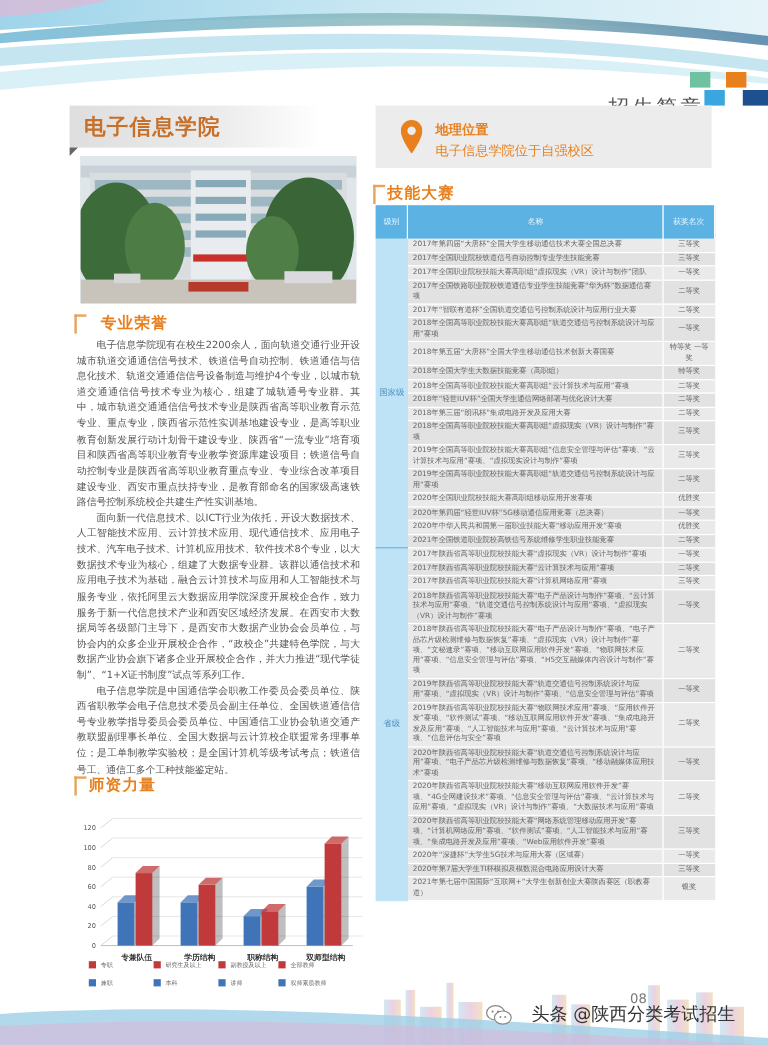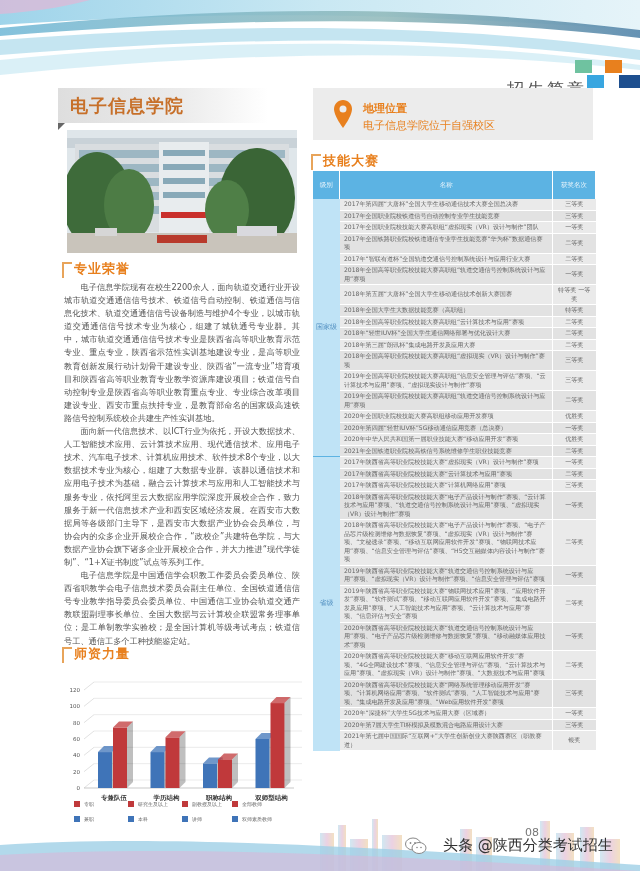--- a/index.html
+++ b/index.html
@@ -119,21 +119,21 @@
     <ellipse cx="62" cy="75" rx="25" ry="36" fill="#4d7c45"></ellipse>
     <ellipse cx="190" cy="68" rx="38" ry="50" fill="#3a6536"></ellipse>
     <ellipse cx="160" cy="80" rx="22" ry="30" fill="#4f7f47"></ellipse>
     <rect x="0" y="103" width="230" height="20" fill="#c9c4bb"></rect>
     <rect x="90" y="105" width="50" height="8" fill="#b83a2c"></rect>
     <rect x="170" y="96" width="40" height="10" fill="#d9d9de"></rect>
     <rect x="28" y="98" width="22" height="8" fill="#d6d6d6"></rect>
   </svg>
 </div>
 
-<div class="section-head" style="left:62px; top:260px;">
+<div class="section-head" style="left:62px; top:260px;gap:10px;">
   <span class="bracket"></span>
   <span class="label">专业荣誉</span>
 </div>
 <div class="body-text" style="top:281px;">
   <p>电子信息学院现有在校生2200余人，面向轨道交通行业开设城市轨道交通通信信号技术、铁道信号自动控制、铁道通信与信息化技术、轨道交通通信信号设备制造与维护4个专业，以城市轨道交通通信信号技术专业为核心，组建了城轨通号专业群。其中，城市轨道交通通信信号技术专业是陕西省高等职业教育示范专业、重点专业，陕西省示范性实训基地建设专业，是高等职业教育创新发展行动计划骨干建设专业、陕西省“一流专业”培育项目和陕西省高等职业教育专业教学资源库建设项目；铁道信号自动控制专业是陕西省高等职业教育重点专业、专业综合改革项目建设专业、西安市重点扶持专业，是教育部命名的国家级高速铁路信号控制系统校企共建生产性实训基地。</p>
   <p>面向新一代信息技术、以ICT行业为依托，开设大数据技术、人工智能技术应用、云计算技术应用、现代通信技术、应用电子技术、汽车电子技术、计算机应用技术、软件技术8个专业，以大数据技术专业为核心，组建了大数据专业群。该群以通信技术和应用电子技术为基础，融合云计算技术与应用和人工智能技术与服务专业，依托阿里云大数据应用学院深度开展校企合作，致力服务于新一代信息技术产业和西安区域经济发展。在西安市大数据局等各级部门主导下，是西安市大数据产业协会会员单位，与协会内的众多企业开展校企合作，“政校企”共建特色学院，与大数据产业协会旗下诸多企业开展校企合作，并大力推进“现代学徒制”、“1+X证书制度”试点等系列工作。</p>
   <p>电子信息学院是中国通信学会职教工作委员会委员单位、陕西省职教学会电子信息技术委员会副主任单位、全国铁道通信信号专业教学指导委员会委员单位、中国通信工业协会轨道交通产教联盟副理事长单位、全国大数据与云计算校企联盟常务理事单位；是工单制教学实验校；是全国计算机等级考试考点；铁道信号工、通信工多个工种技能鉴定站。</p>
 </div>
 
 <div class="section-head" style="left:62px; top:645px;">

